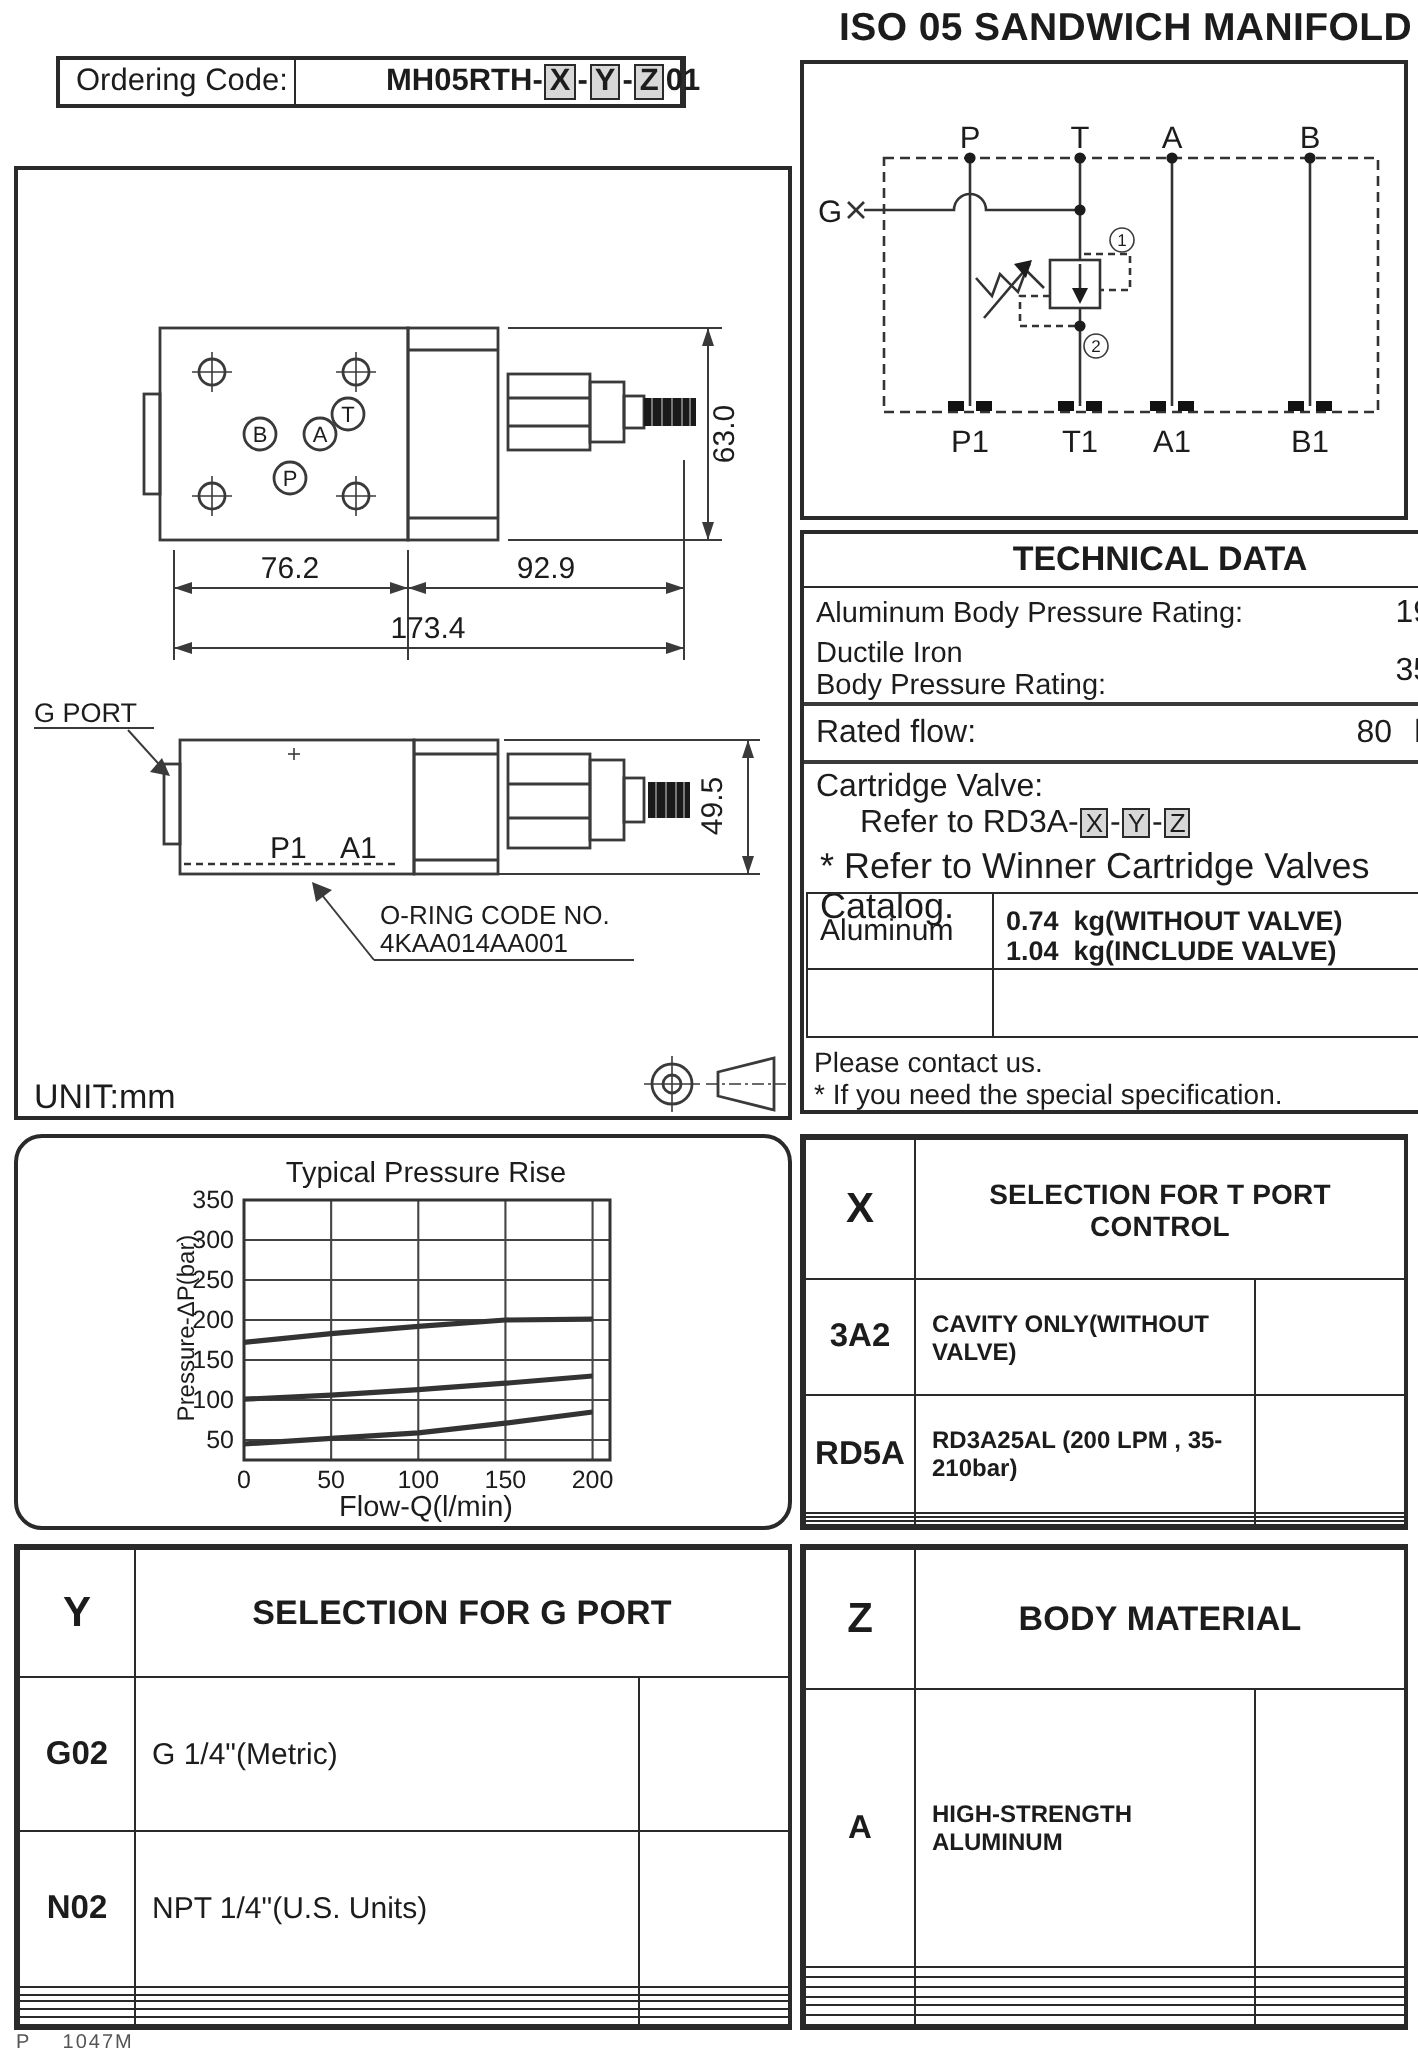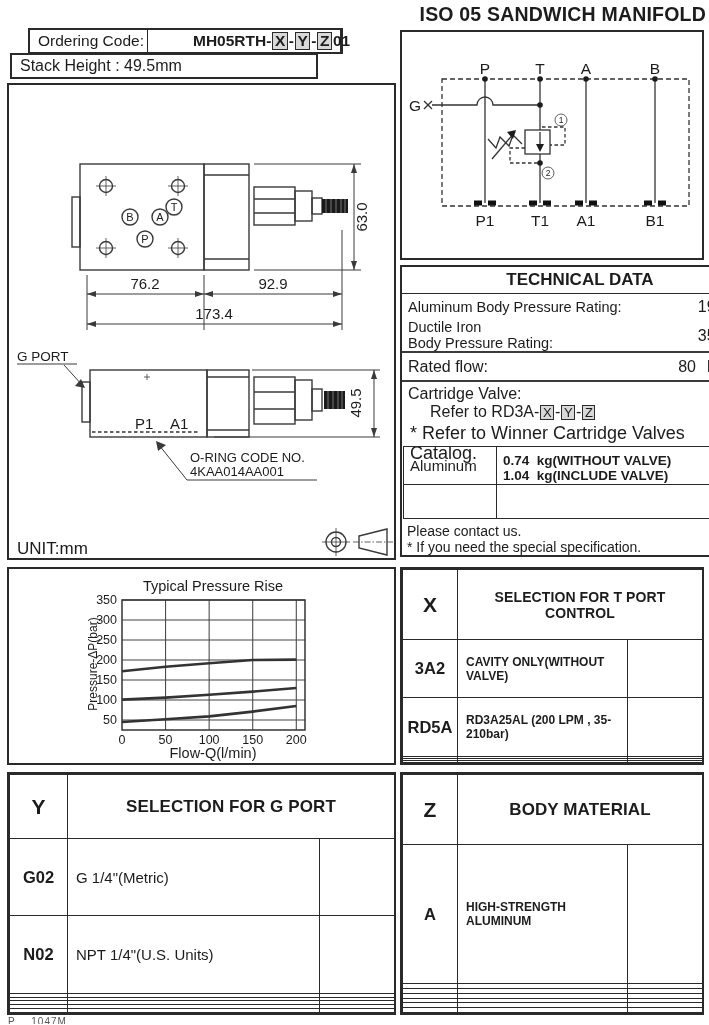--- a/index.html
+++ b/index.html
@@ -107,21 +107,20 @@
         <span>MH05RTH-</span>
         <span class="cbox">X</span>
         <span>-</span>
         <span class="cbox">Y</span>
         <span>-</span>
         <span class="cbox">Z</span>
         <span>01</span>
       </div>
     <div class="order-spacer"></div>
   </div>
-  <div class="stack-box">Stack Height : 49.5mm</div>
 
   <div class="panel" style="left:400px;top:30px;width:304px;height:230px;">
     <svg width="300" height="226" viewBox="0 0 300 226">
       <rect class="sln dash" x="40" y="47" width="247" height="127"></rect>
 
       <line class="sln" x1="83" y1="47" x2="83" y2="171"></line>
       <line class="sln" x1="184" y1="47" x2="184" y2="171"></line>
       <line class="sln" x1="253" y1="47" x2="253" y2="171"></line>
       <line class="sln" x1="138" y1="47" x2="138" y2="98"></line>
       <line class="sln" x1="138" y1="122" x2="138" y2="171"></line>
@@ -338,21 +337,21 @@
       </div>
       <div class="wcell last-row"></div>
       <div class="wcell last-col last-row"></div>
     </div>
     <div class="t-note">
       <div>Please contact us.</div>
       <div>* If you need the special specification.</div>
     </div>
   </div>
 
-  <div class="panel" style="left:7px;top:567px;width:389px;height:198px;">
+  <div class="panel" style="left:7px;top:567px;width:389px;height:198px;border-radius:14px;">
     <svg width="385" height="194" viewBox="0 0 385 194">
       <text class="ctitle" x="204" y="22">Typical Pressure Rise</text>
       <text class="clab" transform="rotate(-90 88 95)" x="88" y="95">Pressure-ΔP(bar)</text>
       <text class="cxlab" x="204" y="189">Flow-Q(l/min)</text>
       <g>
           <line x1="156.57142857142856" y1="161" x2="156.57142857142856" y2="31" class="grid"></line>
           <line x1="200.14285714285714" y1="161" x2="200.14285714285714" y2="31" class="grid"></line>
           <line x1="243.71428571428572" y1="161" x2="243.71428571428572" y2="31" class="grid"></line>
           <line x1="287.2857142857143" y1="161" x2="287.2857142857143" y2="31" class="grid"></line>
           <line x1="113" y1="151" x2="296" y2="151" class="grid"></line>

